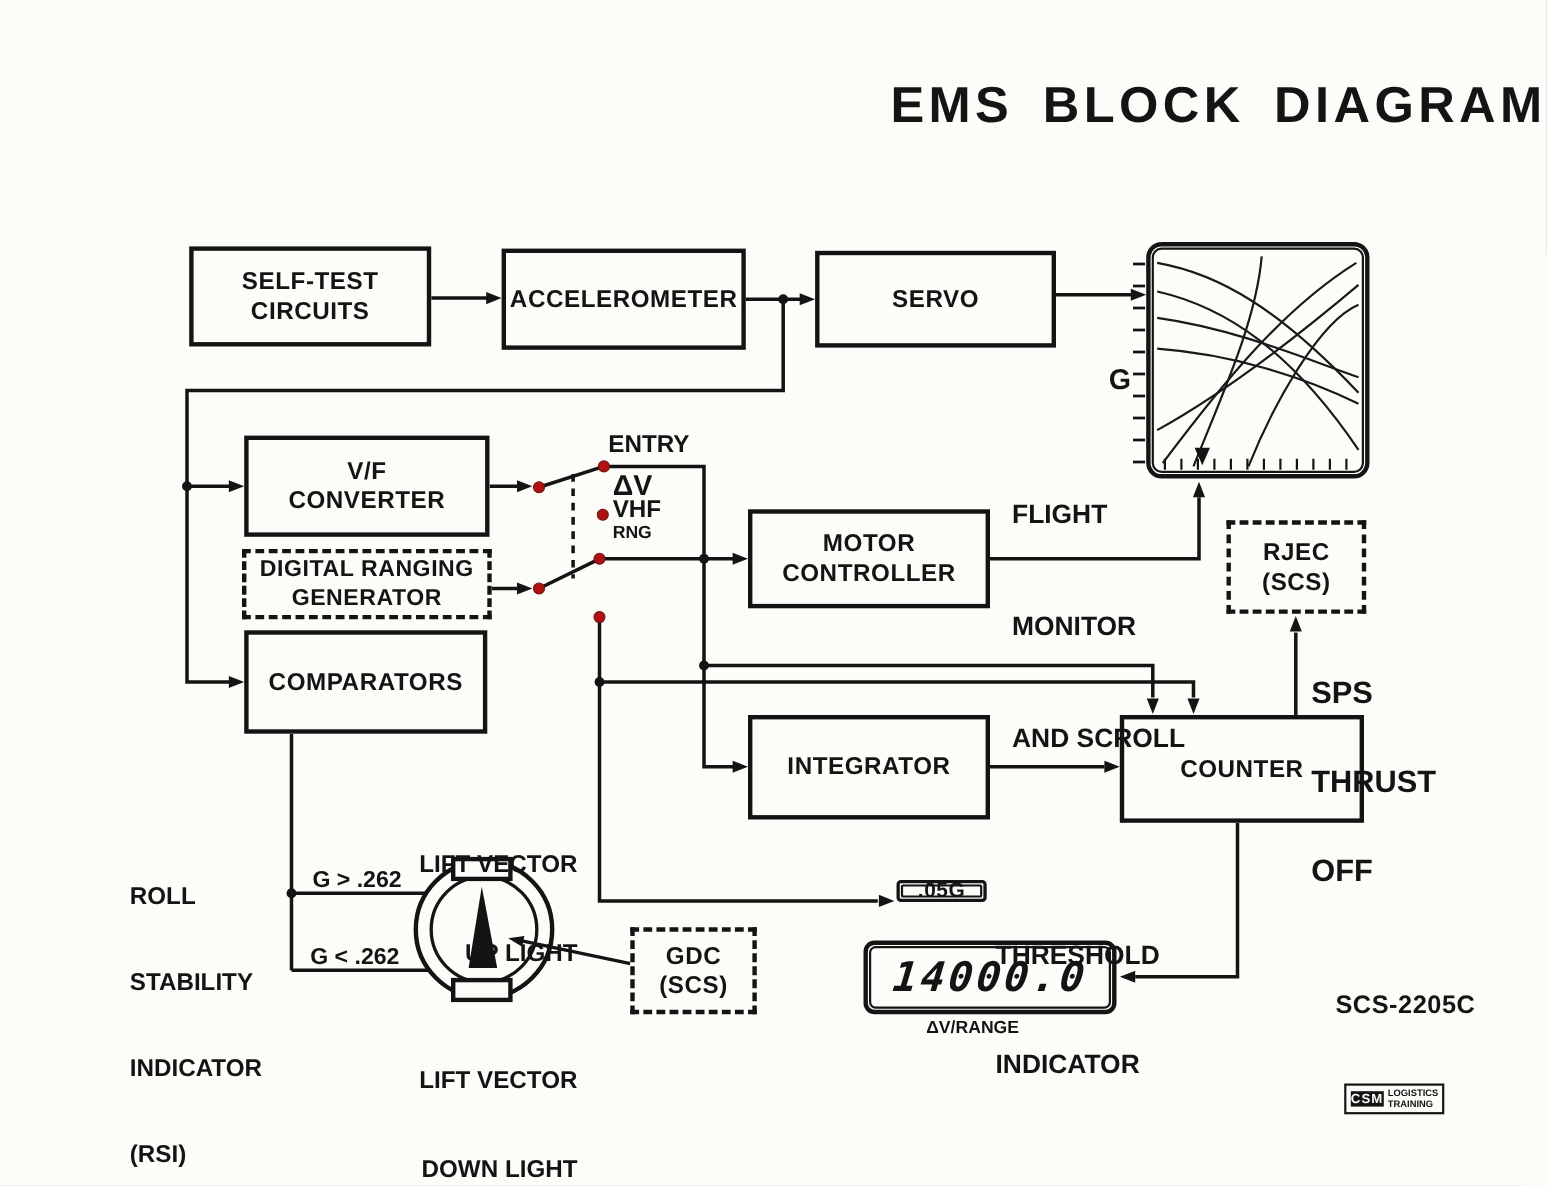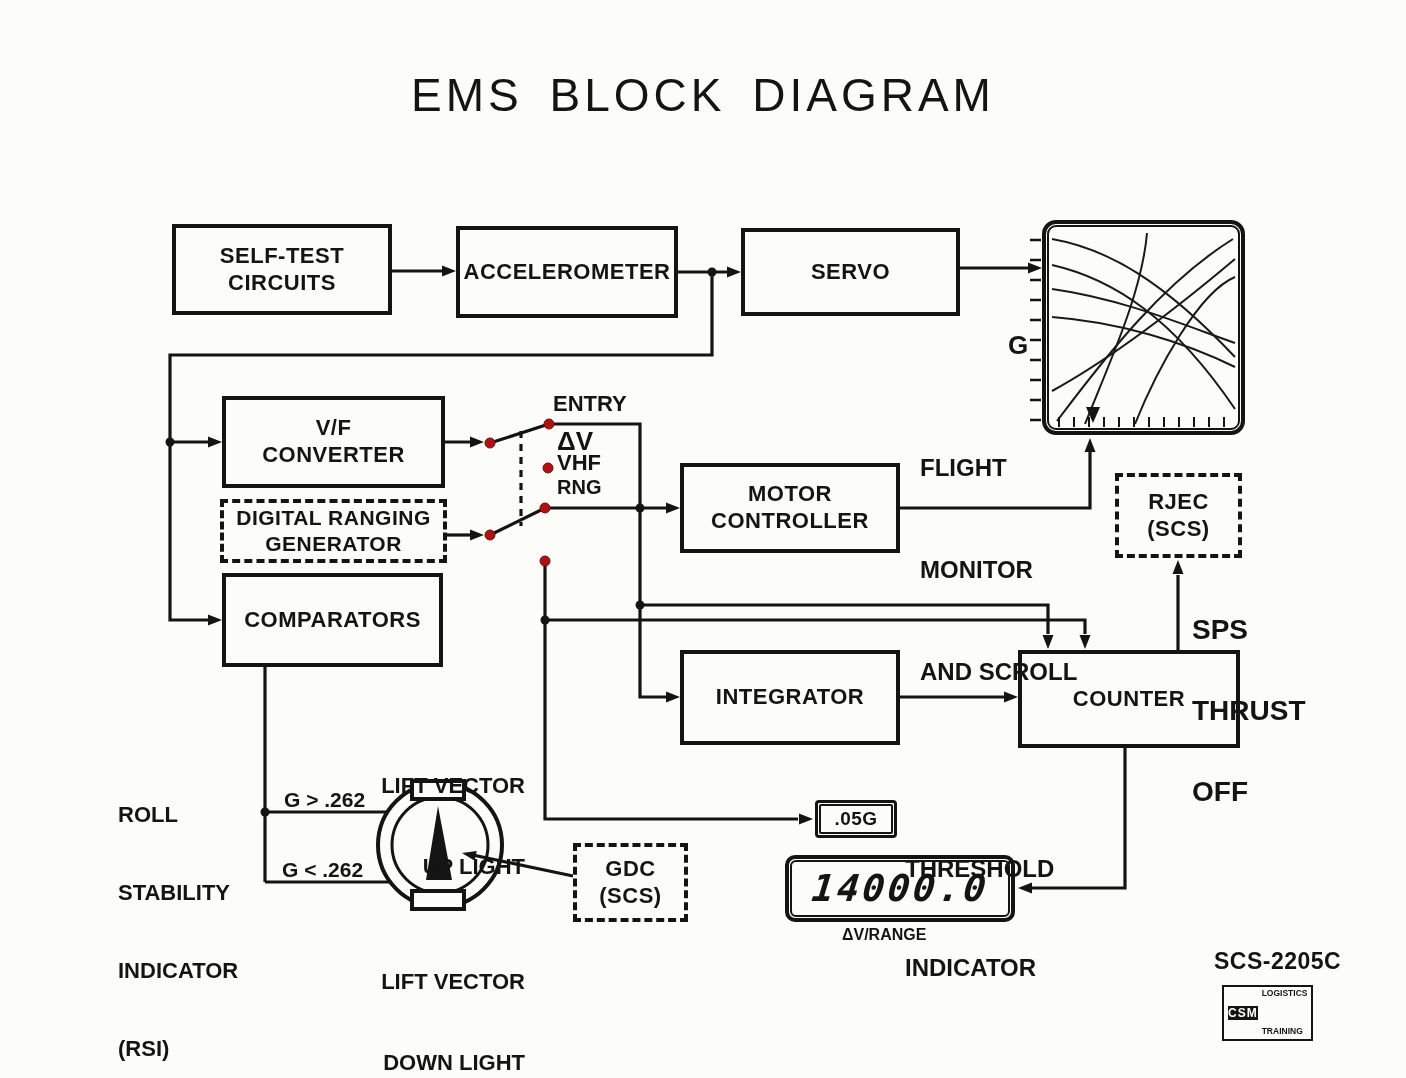--- a/index.html
+++ b/index.html
@@ -10,43 +10,43 @@
   #wire-layer{position:absolute;left:0;top:0;z-index:1;}
   .block{
     position:absolute;box-sizing:border-box;background:#fcfcf9;border:4px solid #141414;
     display:flex;flex-direction:column;align-items:center;justify-content:center;
     font-weight:bold;font-size:22px;letter-spacing:.5px;text-align:center;line-height:1.22;
     z-index:2;
   }
   .block.dashed{border-style:dashed;}
   .lbl{position:absolute;font-weight:bold;white-space:pre;z-index:3;line-height:1.18;}
   .title{
-    position:absolute;left:0;right:0;top:68px;text-align:center;z-index:3;
-    font-weight:normal;font-size:46px;letter-spacing:4px;word-spacing:10px;
+    position:absolute;left:0;right:0;top:68px;text-align:right;z-index:3;
+    font-weight:bold;font-size:46px;letter-spacing:4px;word-spacing:10px;
   }
   .display{position:absolute;box-sizing:border-box;background:#fcfcf9;border:4px solid #141414;z-index:2;}
   .display .inner{position:absolute;inset:1px;border:2px solid #141414;}
   #scroll-display{left:1042px;top:220px;width:203px;height:215px;border-radius:14px;}
   #scroll-display .inner{border-radius:9px;overflow:hidden;}
   #dv-display{left:785px;top:855px;width:230px;height:67px;border-radius:10px;}
   #dv-display .inner{border-radius:6px;display:flex;align-items:center;justify-content:center;}
   .digits{
     font-family:"DejaVu Sans Mono",monospace;font-weight:bold;font-style:italic;
     font-size:37px;letter-spacing:3px;transform:skewX(-6deg);
   }
-  #threshold-box{left:815px;top:800px;width:82px;height:38px;border-width:3px;border-radius:4px;}
+  #threshold-box{left:815px;top:800px;width:82px;height:20px;border-width:3px;border-radius:4px;}
   #threshold-box .inner{border-radius:2px;display:flex;align-items:center;justify-content:center;
     font-weight:bold;font-size:19px;letter-spacing:.5px;}
   .csm-badge{
     position:absolute;left:1222px;top:985px;z-index:3;border:2px solid #141414;background:#fcfcf9;
     display:flex;align-items:center;gap:4px;padding:2px 4px;
   }
   .csm-badge .csm{background:#141414;color:#fcfcf9;font-weight:bold;font-size:12px;
     padding:0 0;letter-spacing:1px;}
-  .csm-badge .small{display:flex;flex-direction:column;font-weight:bold;font-size:8.5px;line-height:1.15;gap:28px;}
+  .csm-badge .small{display:flex;flex-direction:column;font-weight:bold;font-size:8.5px;line-height:1.15;}
   .center{text-align:right;}
 </style>
 </head>
 <body>
 
 <div id="canvas">
 
   <svg id="wire-layer" width="1406" height="1078">
     <g stroke="#141414" stroke-width="3.2" fill="none">
       <line x1="392" y1="271" x2="450" y2="271"></line>
@@ -214,21 +214,21 @@
     </div>
   </div>
 
   <div class="display" id="threshold-box">
     <div class="inner">.05G</div>
   </div>
 
   <div class="lbl" style="left:553px;top:391px;font-size:22px">ENTRY</div>
   <div class="lbl" style="left:557px;top:426px;font-size:26px">ΔV</div>
   <div class="lbl" style="left:557px;top:450px;font-size:22px">VHF</div>
-  <div class="lbl" style="left:557px;top:476px;font-size:20px">RNG</div>
+  <div class="lbl" style="left:557px;top:476px;font-size:16px">RNG</div>
 
   <div class="lbl" style="left:920px;top:383px;font-size:24px;line-height:34px">
     <div>FLIGHT</div>
     <div>MONITOR</div>
     <div>AND SCROLL</div>
   </div>
 
   <div class="lbl" style="left:1008px;top:330px;font-size:26px">G</div>
 
   <div class="lbl" style="left:1192px;top:562px;font-size:28px;line-height:27px">
@@ -256,21 +256,21 @@
     <div>DOWN LIGHT</div>
   </div>
 
   <div class="lbl" style="left:905px;top:786px;font-size:24px;line-height:33px">
     <div>THRESHOLD</div>
     <div>INDICATOR</div>
   </div>
 
   <div class="lbl" style="left:842px;top:926px;font-size:16px">ΔV/RANGE</div>
 
-  <div class="lbl" style="left:1214px;top:948px;font-size:23px;letter-spacing:.5px">SCS-2205C</div>
+  <div class="lbl" style="left:1214px;top:900px;font-size:23px;letter-spacing:.5px">SCS-2205C</div>
 
   <div class="csm-badge">
     <span class="csm">CSM</span>
     <span class="small">
       <span>LOGISTICS</span>
       <span>TRAINING</span>
     </span>
   </div>
 
 </div>

